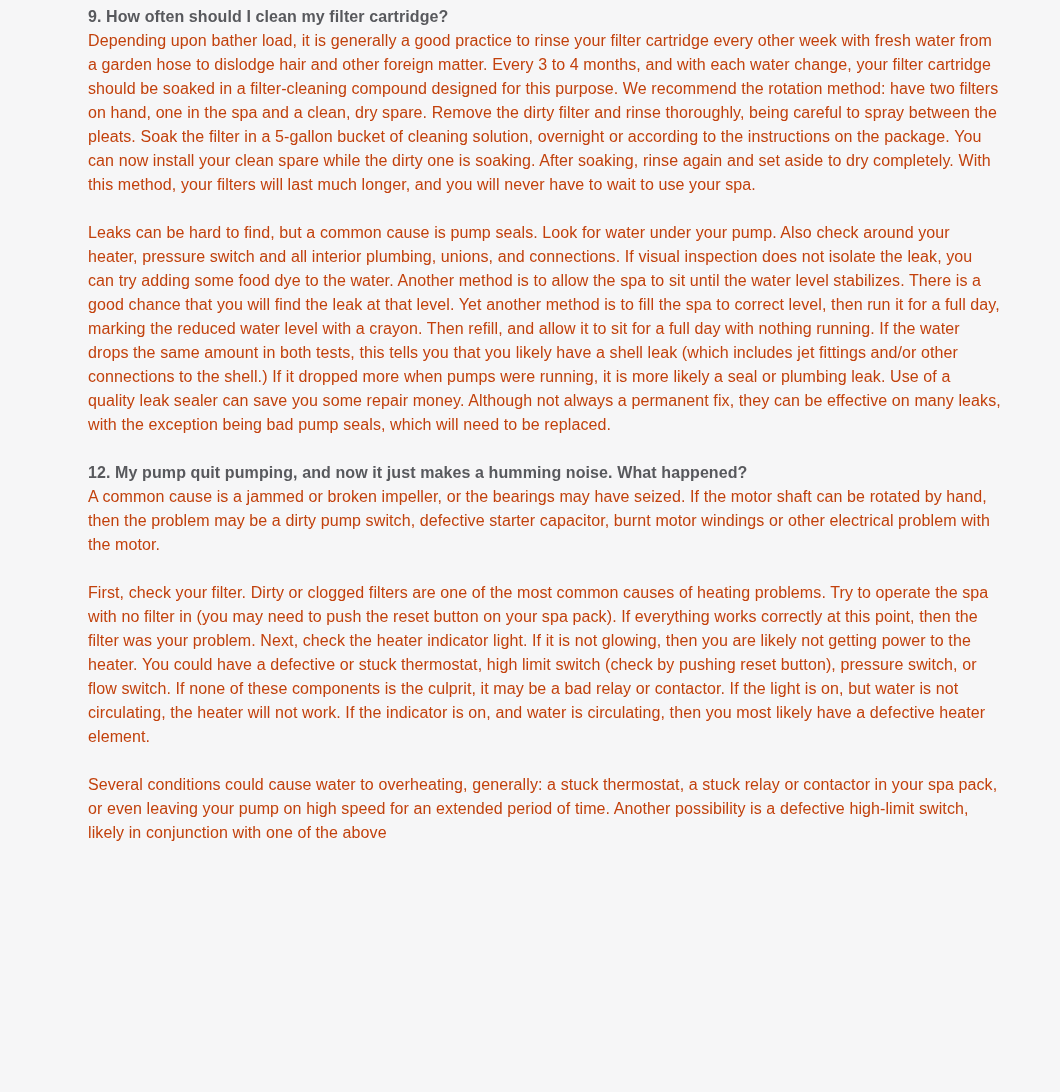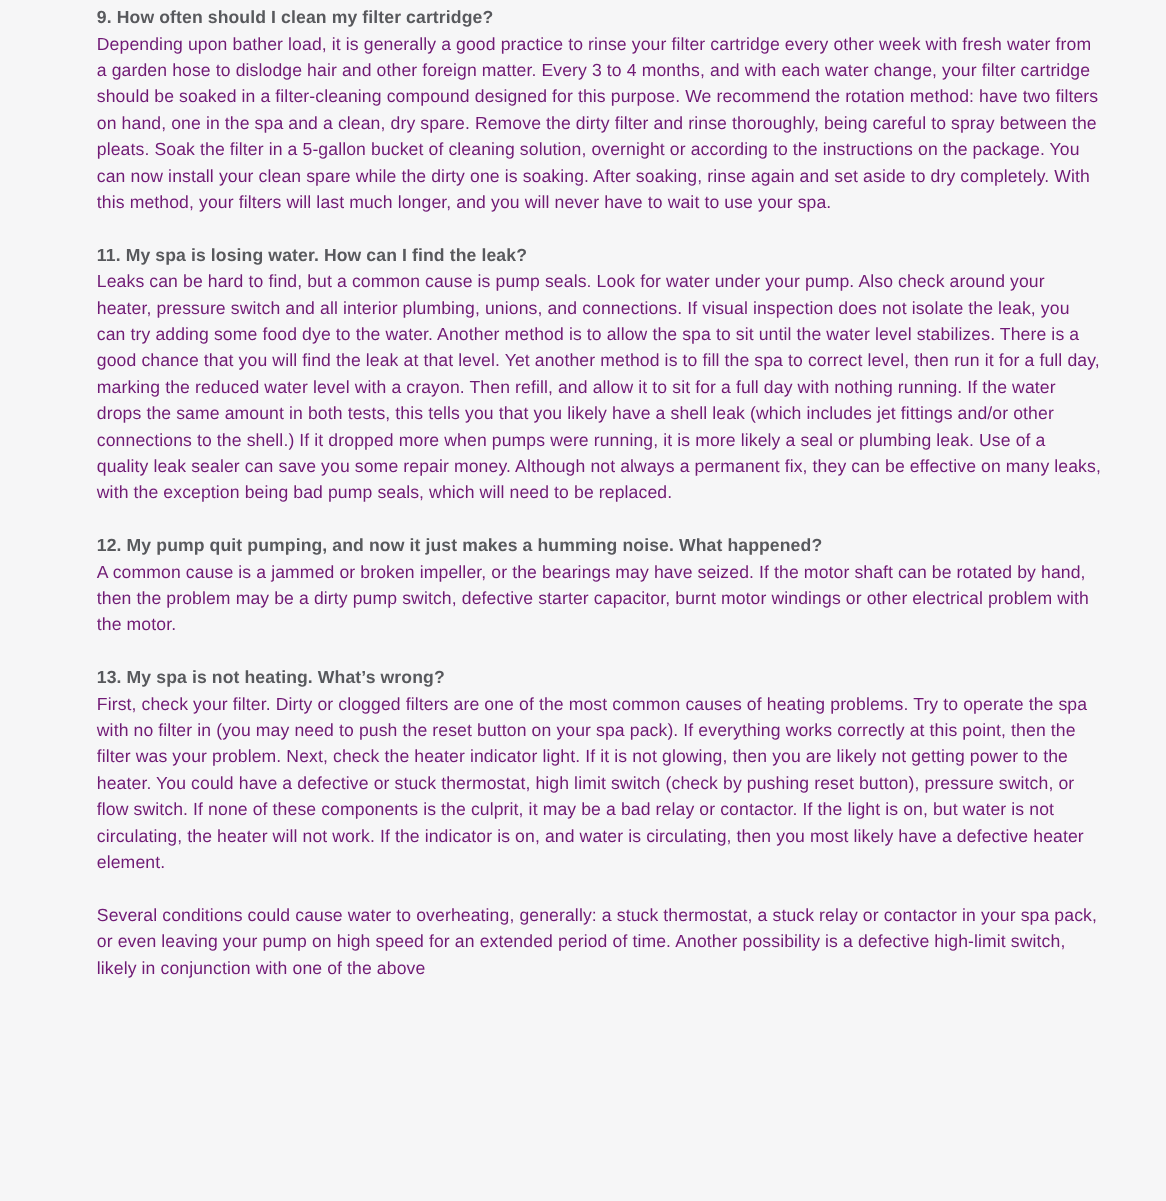--- a/index.html
+++ b/index.html
@@ -31,49 +31,47 @@
     line-height: 24px;
     font-weight: bold;
     color: #58595d;
     letter-spacing: 0.1px;
   }
   .faq-answer {
     margin: 0;
     font-size: 16px;
     line-height: 24px;
     font-weight: normal;
-    color: #701a75;
+    color: #c2410c;
     letter-spacing: 0.1px;
   }
 </style>
 </head>
 <body>
 
 <main class="faq-page">
 
   <section class="faq-item">
     <h3 class="faq-question">9. How often should I clean my filter cartridge?</h3>
     <p class="faq-answer">Depending upon bather load, it is generally a good practice to rinse your filter cartridge every other week with fresh water from a garden hose to dislodge hair and other foreign matter. Every 3 to 4 months, and with each water change, your filter cartridge should be soaked in a filter-cleaning compound designed for this purpose. We recommend the rotation method: have two filters on hand, one in the spa and a clean, dry spare. Remove the dirty filter and rinse thoroughly, being careful to spray between the pleats. Soak the filter in a 5-gallon bucket of cleaning solution, overnight or according to the instructions on the package. You can now install your clean spare while the dirty one is soaking. After soaking, rinse again and set aside to dry completely. With this method, your filters will last much longer, and you will never have to wait to use your spa.</p>
   </section>
 
   <section class="faq-item">
   </section>
 
   <section class="faq-item">
-    <h3 class="faq-question">11. My spa is losing water. How can I find the leak?</h3>
     <p class="faq-answer">Leaks can be hard to find, but a common cause is pump seals. Look for water under your pump. Also check around your heater, pressure switch and all interior plumbing, unions, and connections. If visual inspection does not isolate the leak, you can try adding some food dye to the water. Another method is to allow the spa to sit until the water level stabilizes. There is a good chance that you will find the leak at that level. Yet another method is to fill the spa to correct level, then run it for a full day, marking the reduced water level with a crayon. Then refill, and allow it to sit for a full day with nothing running. If the water drops the same amount in both tests, this tells you that you likely have a shell leak (which includes jet fittings and/or other connections to the shell.) If it dropped more when pumps were running, it is more likely a seal or plumbing leak. Use of a quality leak sealer can save you some repair money. Although not always a permanent fix, they can be effective on many leaks, with the exception being bad pump seals, which will need to be replaced.</p>
   </section>
 
   <section class="faq-item">
     <h3 class="faq-question">12. My pump quit pumping, and now it just makes a humming noise. What happened?</h3>
     <p class="faq-answer">A common cause is a jammed or broken impeller, or the bearings may have seized. If the motor shaft can be rotated by hand, then the problem may be a dirty pump switch, defective starter capacitor, burnt motor windings or other electrical problem with the motor.</p>
   </section>
 
   <section class="faq-item">
-    <h3 class="faq-question">13. My spa is not heating. What’s wrong?</h3>
     <p class="faq-answer">First, check your filter. Dirty or clogged filters are one of the most common causes of heating problems. Try to operate the spa with no filter in (you may need to push the reset button on your spa pack). If everything works correctly at this point, then the filter was your problem. Next, check the heater indicator light. If it is not glowing, then you are likely not getting power to the heater. You could have a defective or stuck thermostat, high limit switch (check by pushing reset button), pressure switch, or flow switch. If none of these components is the culprit, it may be a bad relay or contactor. If the light is on, but water is not circulating, the heater will not work. If the indicator is on, and water is circulating, then you most likely have a defective heater element.</p>
   </section>
 
   <section class="faq-item">
     <p class="faq-answer">Several conditions could cause water to overheating, generally: a stuck thermostat, a stuck relay or contactor in your spa pack, or even leaving your pump on high speed for an extended period of time. Another possibility is a defective high-limit switch, likely in conjunction with one of the above</p>
   </section>
 
 </main>
 
 </body></html>

